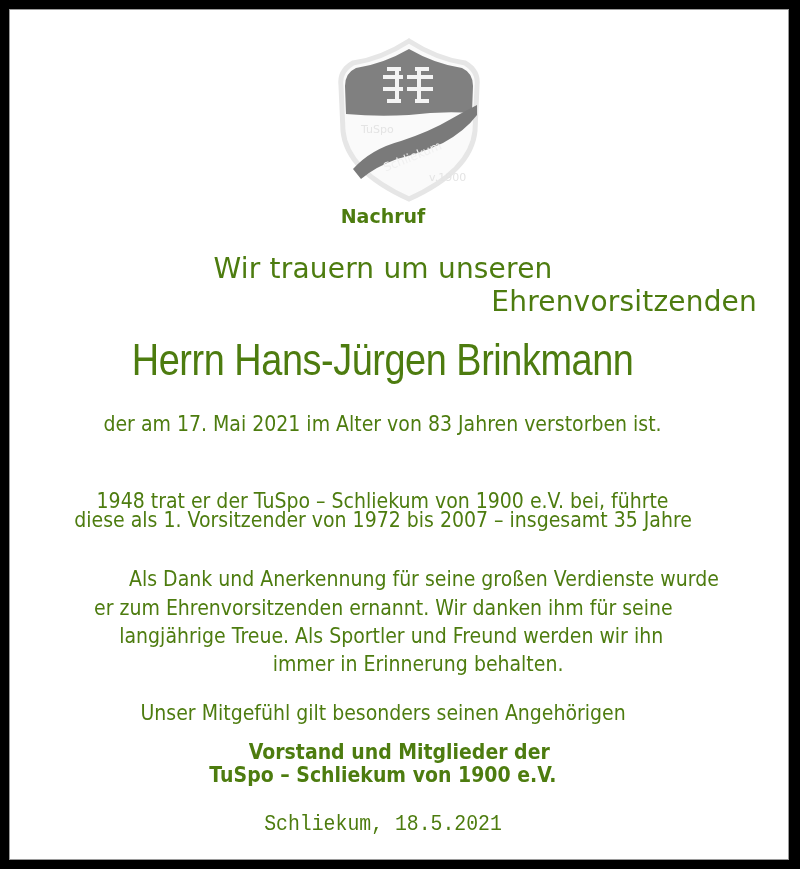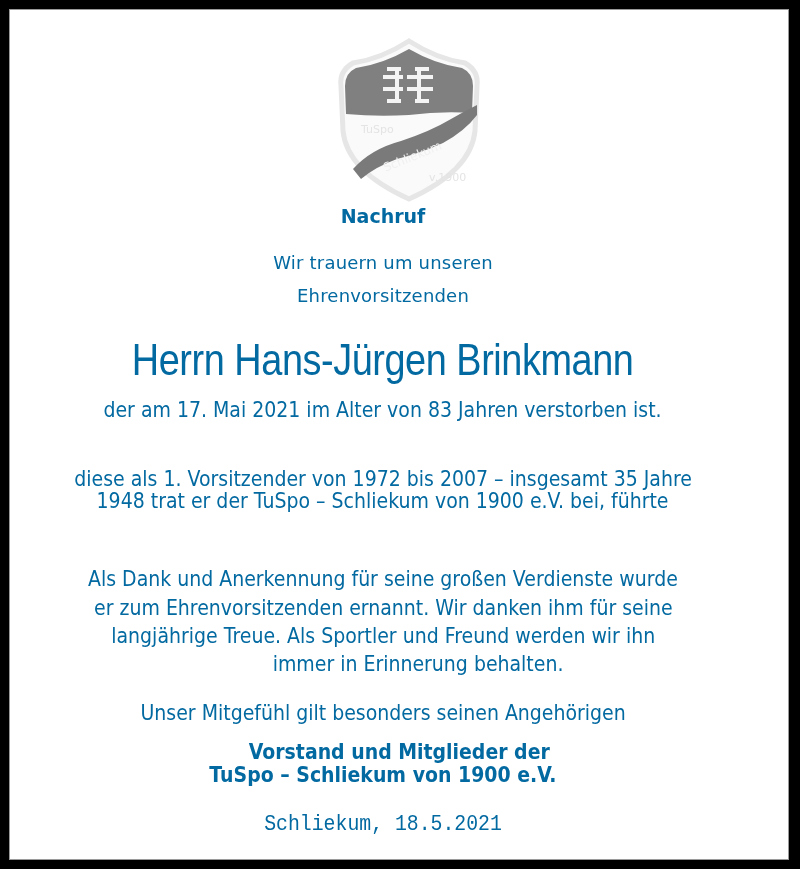--- a/index.html
+++ b/index.html
@@ -3,39 +3,39 @@
 <meta charset="utf-8">
 <style>
   html, body { margin: 0; padding: 0; background: #000; }
   body { width: 800px; height: 869px; position: relative; overflow: hidden; }
   .frame {
     position: absolute; left: 9px; top: 9px; width: 780px; height: 851px;
     background: #fff; box-shadow: inset 0 0 0 1px #9a9a9a;
   }
   .logo { position: absolute; left: 322px; top: 22px; width: 156px; height: 172px; }
   .txt {
-    position: absolute; left: 0; width: 748px; text-align: center; color: #0369a1;
+    position: absolute; left: 0; width: 748px; text-align: center; color: #4d7c0f;
     font-family: "DejaVu Sans", sans-serif; white-space: nowrap;
   }
   .cond { transform-origin: center; display: inline-block; }
   .title { top: 196px; font-size: 19px; font-weight: bold; }
-  .sub { font-size: 18px; letter-spacing: 0.2px; }
+  .sub { font-size: 28px; letter-spacing: 0.2px; }
   .sub1 { top: 243px; }
-  .sub2 { top: 276px; }
+  .sub2 { top: 276px; text-align: right; }
   .name { top: 326px; font-size: 44px; font-family: "Liberation Sans", sans-serif; font-weight: normal; letter-spacing: -0.5px; }
   .name .cond { transform: scaleX(0.86); }
   .body { font-size: 22px; }
   .body .cond { transform: scaleX(0.86); }
-  .l1 { top: 388px; }
+  .l1 { top: 402px; }
   .p2a { top: 448px; margin-top: 31px; }
-  .p2b { top: 457px; }
+  .p2b { top: 498px; }
   .p2c { top: 505px; }
-  .p3a { top: 557px; }
+  .p3a { top: 557px; margin-left: 41px; }
   .p3b { top: 586px; }
-  .p3c { top: 614px; }
+  .p3c { top: 614px; margin-left: 8px; }
   .p3d { top: 642px; margin-left: 35px; }
   .cond-l { top: 691px; }
   .sig { font-size: 21px; font-weight: bold; }
   .sig .cond { transform: scaleX(0.9); }
   .sig1 { top: 731px; margin-left: 16px; }
   .sig2 { top: 754px; }
   .date { top: 803px; font-size: 22px; font-family: Liberation Mono, monospace; }
   .date .cond { transform: scaleX(0.9); }
 </style>
 </head>

